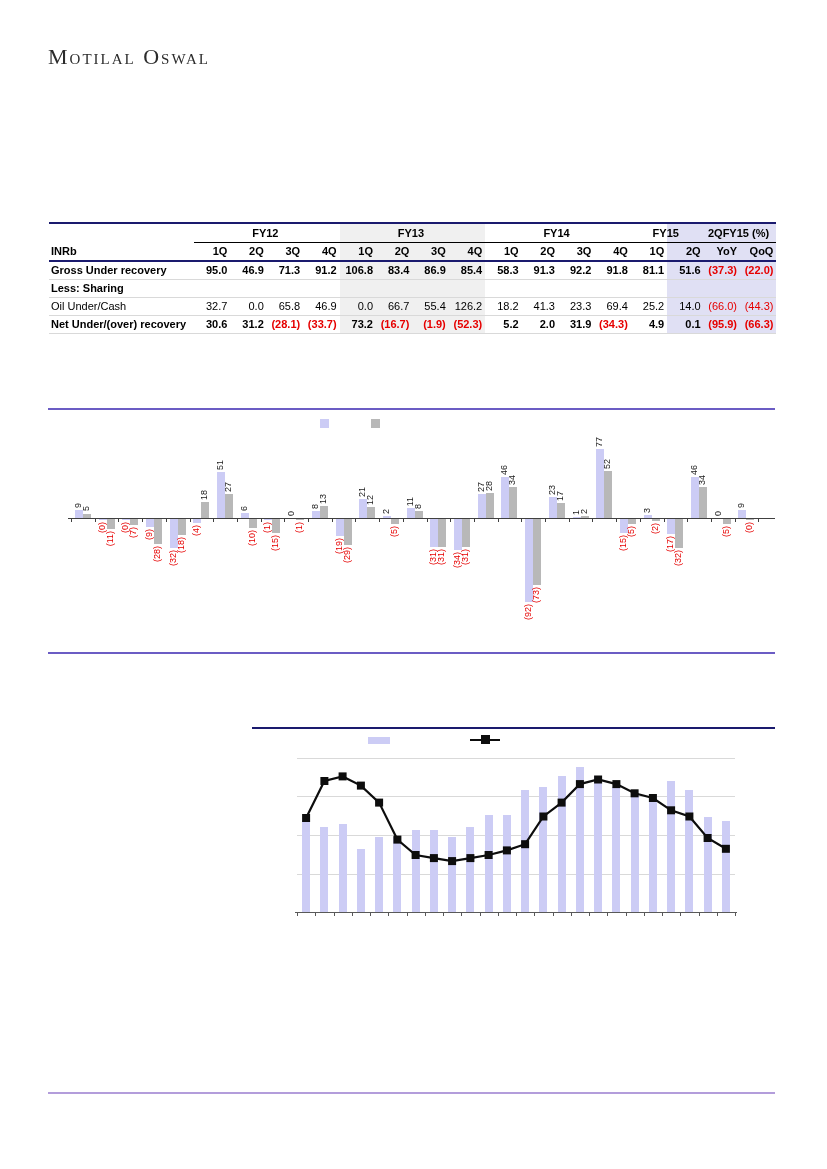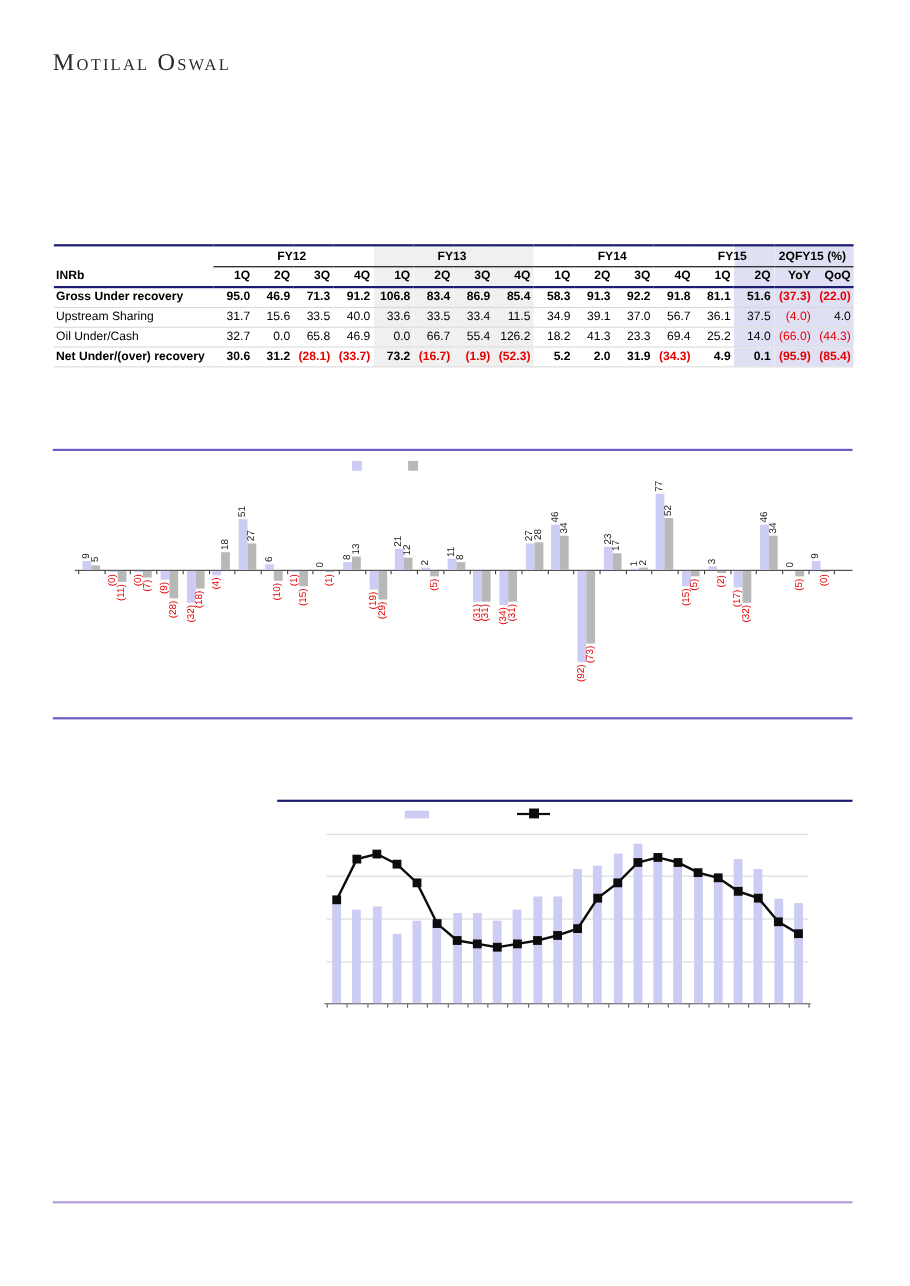--- a/index.html
+++ b/index.html
@@ -115,37 +115,37 @@
           <td class="num b">58.3</td>
           <td class="num b">91.3</td>
           <td class="num b">92.2</td>
           <td class="num b">91.8</td>
           <td class="num b">81.1</td>
           <td class="num b c-lav">51.6</td>
           <td class="num b neg c-lav">(37.3)</td>
           <td class="num b neg c-lav">(22.0)</td>
         </tr>
         <tr class="datarow">
-          <td class="lbl ind">Upstream Sharing</td>
-          <td class="num">31.7</td>
-          <td class="num">15.6</td>
-          <td class="num">33.5</td>
-          <td class="num">40.0</td>
-          <td class="num c-gray">33.6</td>
-          <td class="num c-gray">33.5</td>
-          <td class="num c-gray">33.4</td>
-          <td class="num c-gray">11.5</td>
-          <td class="num">34.9</td>
-          <td class="num">39.1</td>
-          <td class="num">37.0</td>
-          <td class="num">56.7</td>
-          <td class="num">36.1</td>
-          <td class="num c-lav">37.5</td>
-          <td class="num neg c-lav">(4.0)</td>
-          <td class="num c-lav">4.0</td>
+          <td class="lbl b">Less: Sharing</td>
+          <td class="num"></td>
+          <td class="num"></td>
+          <td class="num"></td>
+          <td class="num"></td>
+          <td class="num c-gray"></td>
+          <td class="num c-gray"></td>
+          <td class="num c-gray"></td>
+          <td class="num c-gray"></td>
+          <td class="num"></td>
+          <td class="num"></td>
+          <td class="num"></td>
+          <td class="num"></td>
+          <td class="num"></td>
+          <td class="num c-lav"></td>
+          <td class="num c-lav"></td>
+          <td class="num c-lav"></td>
         </tr>
         <tr class="datarow">
           <td class="lbl ind">Oil Under/Cash</td>
           <td class="num">32.7</td>
           <td class="num">0.0</td>
           <td class="num">65.8</td>
           <td class="num">46.9</td>
           <td class="num c-gray">0.0</td>
           <td class="num c-gray">66.7</td>
           <td class="num c-gray">55.4</td>
@@ -169,21 +169,21 @@
           <td class="num b neg c-gray">(16.7)</td>
           <td class="num b neg c-gray">(1.9)</td>
           <td class="num b neg c-gray">(52.3)</td>
           <td class="num b">5.2</td>
           <td class="num b">2.0</td>
           <td class="num b">31.9</td>
           <td class="num b neg">(34.3)</td>
           <td class="num b">4.9</td>
           <td class="num b c-lav">0.1</td>
           <td class="num b neg c-lav">(95.9)</td>
-          <td class="num b neg c-lav">(85.4)</td>
+          <td class="num b neg c-lav">(66.3)</td>
         </tr>
       </tbody>
     </table>
 
   <div id="chart1">
     <div class="frame" style="top:0"></div>
     <div class="sw" style="left:272px;top:11px;width:9px;height:9px;background:#ccccf5;"></div>
     <div class="sw" style="left:323px;top:11px;width:9px;height:9px;background:#b8b8b8;"></div>
     <div id="c1plot">
         <div class="c1-axis"></div>

